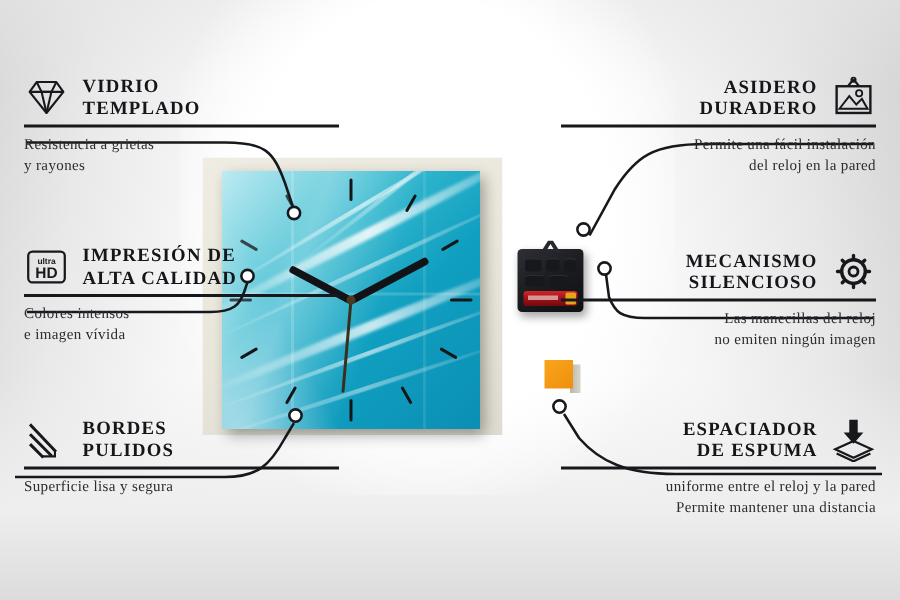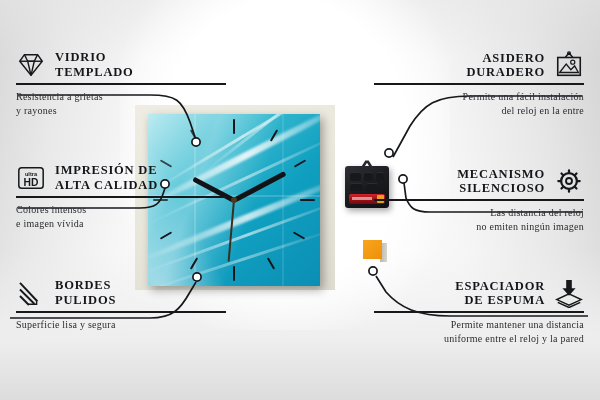--- a/index.html
+++ b/index.html
@@ -235,58 +235,58 @@
         <circle cx="20" cy="13" r="2.2" fill="none" stroke="#16181c" stroke-width="1.3"></circle>
       </svg>
       <div>
         <div class="c-title">ASIDERO</div>
         <div class="c-title">DURADERO</div>
       </div>
     </div>
     <div class="c-rule"></div>
     <div class="c-sub">
       <div>Permite una fácil instalación</div>
-      <div>del reloj en la entre</div>
+      <div>del reloj en la pared</div>
     </div>
   </div>
 
   <div class="callout right" style="left:374px;top:166px;">
     <div class="c-head">
       <svg class="c-ico" viewBox="0 0 32 32">
         <g fill="none" stroke="#16181c" stroke-width="2.4" stroke-linecap="round">
           <circle cx="16" cy="16" r="8.4"></circle>
           <path d="M16 4.6 L16 7.2 M16 24.8 L16 27.4 M4.6 16 L7.2 16 M24.8 16 L27.4 16"></path>
           <path d="M8 8 L9.8 9.8 M22.2 22.2 L24 24 M24 8 L22.2 9.8 M9.8 22.2 L8 24"></path>
         </g>
         <circle cx="16" cy="16" r="3.2" fill="none" stroke="#16181c" stroke-width="2"></circle>
       </svg>
       <div>
         <div class="c-title">MECANISMO</div>
         <div class="c-title">SILENCIOSO</div>
       </div>
     </div>
     <div class="c-rule"></div>
     <div class="c-sub">
-      <div>Las distancia del reloj</div>
+      <div>Las manecillas del reloj</div>
       <div>no emiten ningún imagen</div>
     </div>
   </div>
 
   <div class="callout right" style="left:374px;top:278px;">
     <div class="c-head">
       <svg class="c-ico" viewBox="0 0 32 32">
         <path d="M13 2 L19 2 L19 11 L23 11 L16 19 L9 11 L13 11 Z" fill="#16181c"></path>
         <path d="M16 17 L29 23 L16 29 L3 23 Z" fill="none" stroke="#16181c" stroke-width="1.6"></path>
         <path d="M4 26 L16 31.5 L28 26" fill="none" stroke="#16181c" stroke-width="1.6"></path>
       </svg>
       <div>
         <div class="c-title">ESPACIADOR</div>
         <div class="c-title">DE ESPUMA</div>
       </div>
     </div>
     <div class="c-rule"></div>
     <div class="c-sub">
+      <div>uniforme entre el reloj y la pared</div>
       <div>Permite mantener una distancia</div>
-      <div>uniforme entre el reloj y la pared</div>
     </div>
   </div>
 
 </div>
 
 </body></html>

